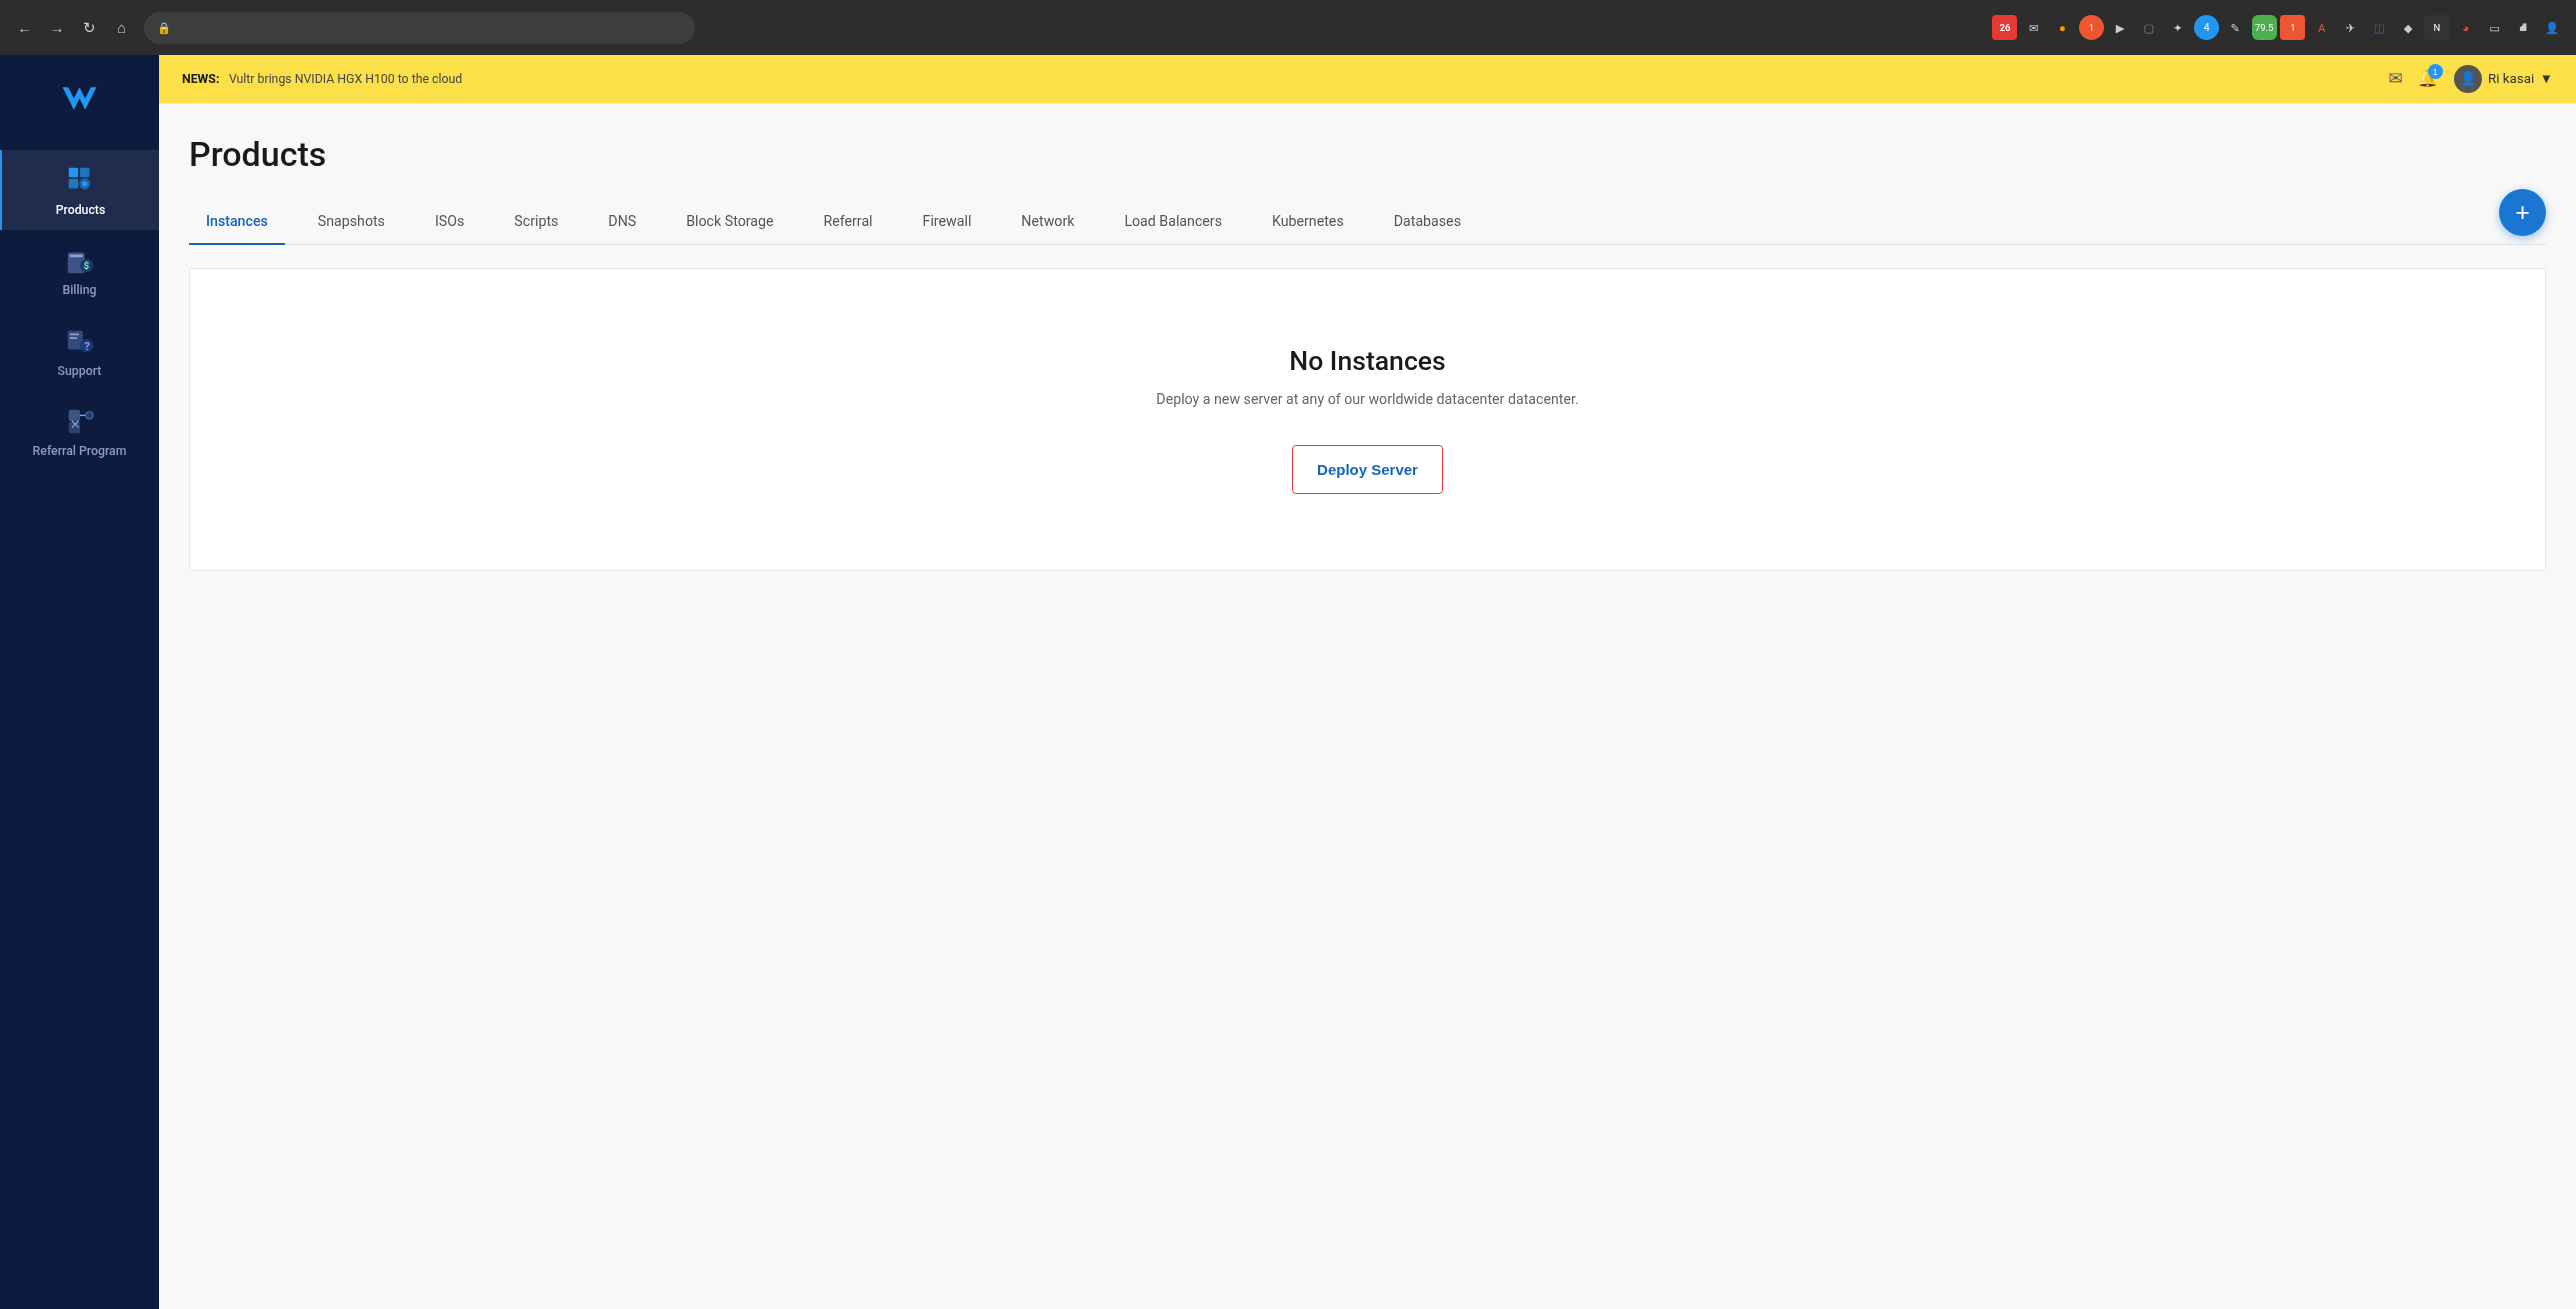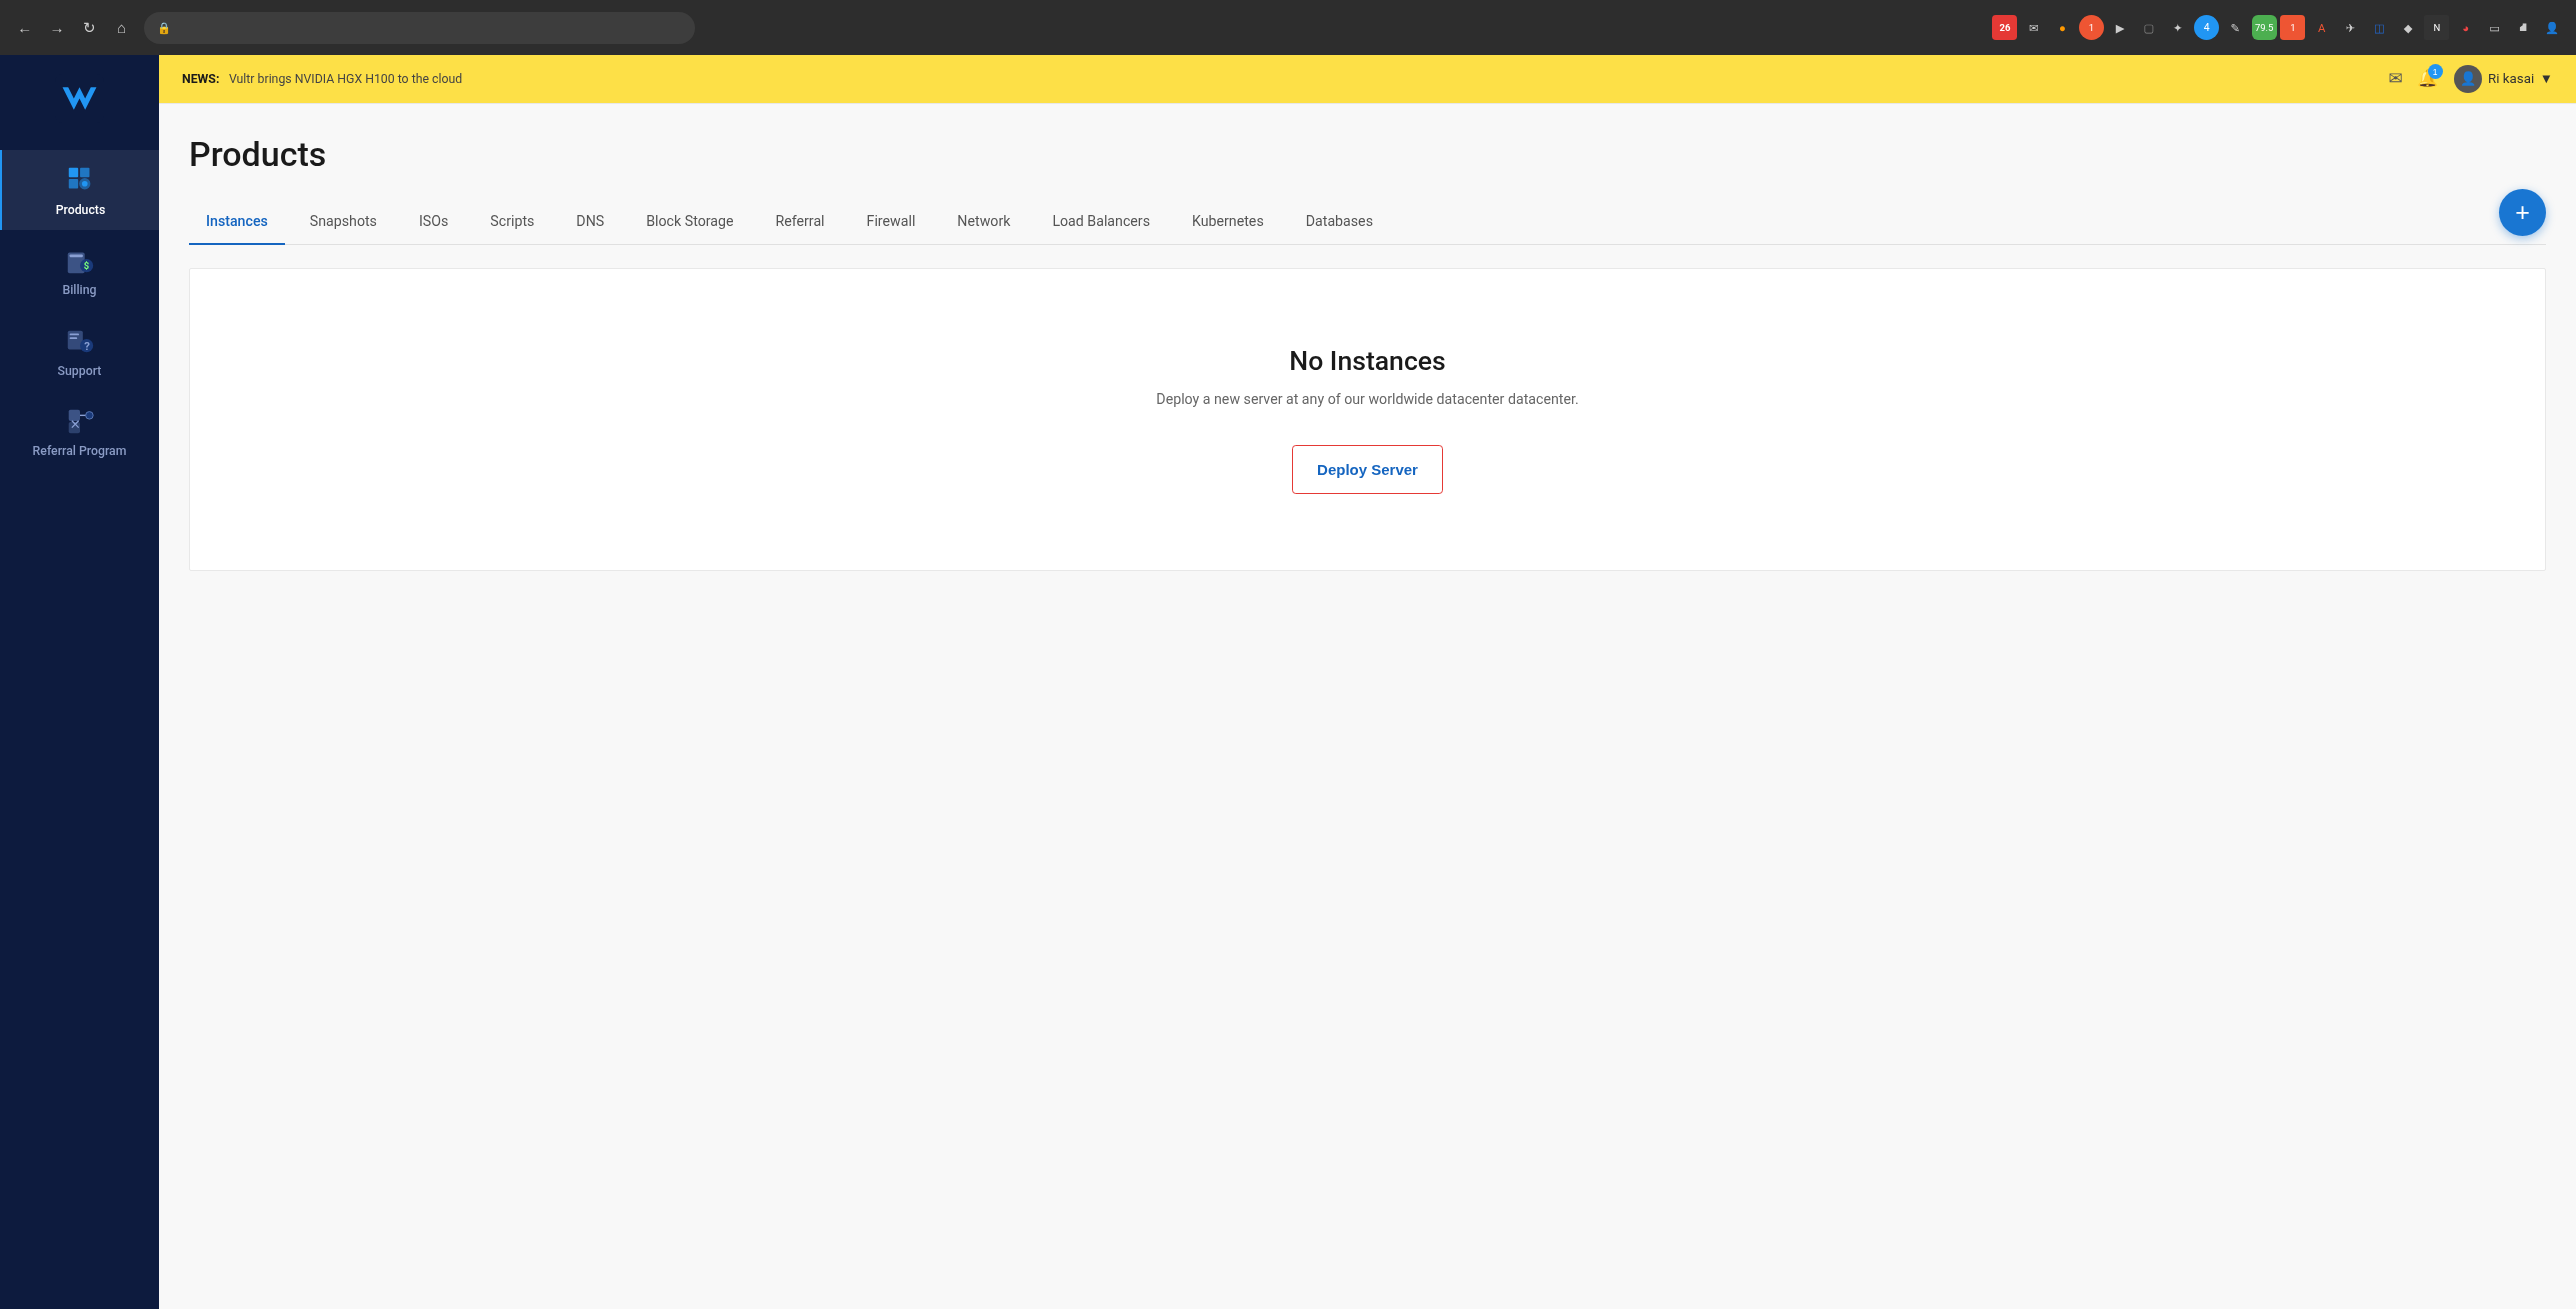--- a/index.html
+++ b/index.html
@@ -163,21 +163,21 @@
       margin-bottom: 26.6px;
     }
 
     
     .tabs-bar {
       display: flex;
       align-items: center;
       border-bottom: 0.9px solid #e0e0e0;
       margin-bottom: 23px;
       position: relative;
-      gap: 8px;
+      gap: 16px;
     }
     .tab-item {
       padding: 13.3px 17px;
       font-size: 14.2px;
       color: #555;
       cursor: pointer;
       border-bottom: 2.8px solid transparent;
       margin-bottom: -0.9px;
       white-space: nowrap;
       font-weight: 400;

